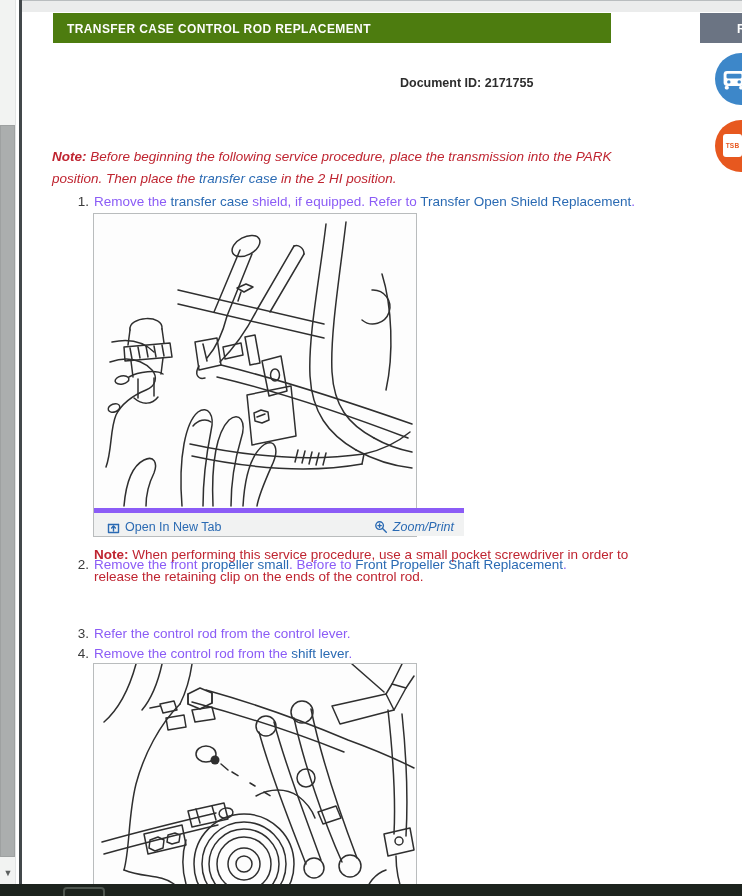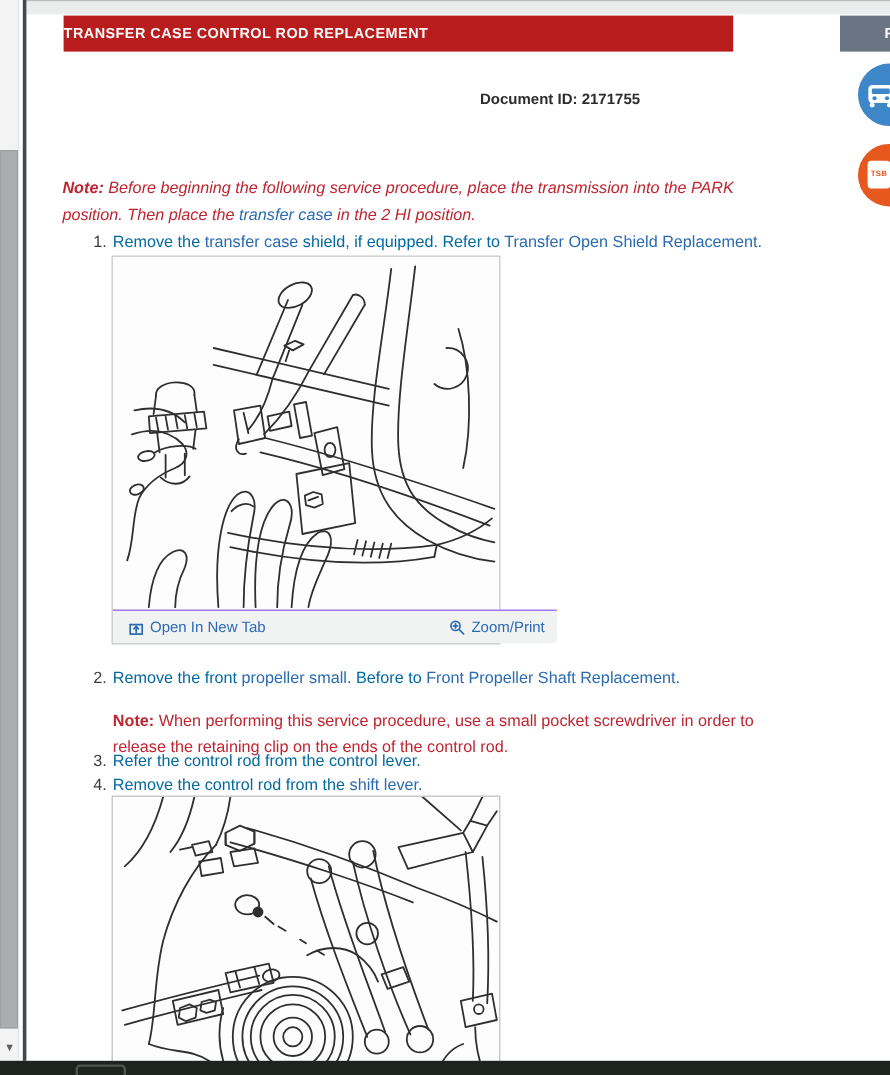--- a/index.html
+++ b/index.html
@@ -14,21 +14,21 @@
 
   
   .vscroll-track{left:0;top:0;width:16px;height:884px;background:#f2f3f2;border-right:1px solid #e3e4e4;box-sizing:border-box;}
   .vscroll-thumb{left:0;top:125px;width:15px;height:732px;background:#abaeae;border:1px solid #9ea1a1;box-sizing:border-box;}
   .vscroll-arrow{left:0;top:864px;width:16px;height:18px;font-size:9px;line-height:18px;text-align:center;color:#5c5f5f;}
 
   
   .divider{left:19px;top:0;width:3px;height:884px;background:#43484b;}
 
   
-  .doc-title-bar{left:53px;top:13px;width:558px;height:30px;background:#b91c1c;line-height:30px;box-sizing:border-box;}
+  .doc-title-bar{left:53px;top:13px;width:558px;height:30px;background:#4d7c0f;line-height:30px;padding-left:14px;box-sizing:border-box;}
   .doc-title-bar span{color:#fdfdfd;font-size:12px;font-weight:bold;letter-spacing:.4px;}
   .related-bar{left:700px;top:13px;width:60px;height:30px;background:#6b7483;line-height:30px;padding-left:21px;box-sizing:border-box;}
   .related-bar span{color:#fdfdfd;font-size:12px;font-weight:bold;letter-spacing:.4px;padding-left:16px;}
 
   .doc-id{left:400px;top:76px;width:278px;text-align:left;font-size:12.5px;font-weight:bold;color:#2d2d2d;}
 
   
   .fab{width:52px;height:52px;border-radius:50%;}
   .fab-blue{left:715px;top:53px;background:#3d87c9;}
   .fab-orange{left:715px;top:120px;background:#e7581f;}
@@ -37,35 +37,35 @@
 
   h1.page-heading{left:52px;top:100px;margin:0;font-size:29px;font-weight:400;color:#46494d;letter-spacing:-.2px;}
 
   .intro-note{left:52px;top:146px;width:594px;margin:0;font-size:13.5px;line-height:22px;font-style:italic;}
 
   .step{left:75px;display:flex;align-items:flex-start;font-size:13.5px;line-height:15px;}
   .step-num{width:14px;text-align:right;margin-right:5px;color:#3b3b3b;flex:none;}
   .step-text{width:575px;}
   .step-note{left:94px;width:560px;font-size:13.5px;line-height:22px;}
 
-  .seg-plain{color:#0369a1;}
+  .seg-plain{color:#8b5cf6;}
   .seg-link{color:#2a6ab3;}
   .seg-note{color:#bf2430;}
   .seg-note-label{color:#bf2430;font-weight:bold;}
 
   
   .figure-box{left:93px;width:324px;border:1px solid #b9bcbd;background:#fff;box-sizing:border-box;}
   .fig1{top:213px;height:324px;}
   .fig2{top:663px;height:240px;overflow:hidden;}
   .figure-canvas{position:relative;width:322px;height:294px;background:#fdfdfd;overflow:hidden;}
   .fig2 .figure-canvas{height:238px;}
-  .figure-toolbar{position:relative;width:370px;height:28px;background:#f1f2f2;border-top:1px solid #8b5cf6;box-sizing:border-box;}
+  .figure-toolbar{position:relative;width:370px;height:28px;background:#f1f2f2;border-top:5px solid #8b5cf6;box-sizing:border-box;}
   .fig-link{position:absolute;top:0;height:28px;line-height:28px;font-size:12.5px;color:#2a6ab3;cursor:pointer;display:flex;align-items:center;gap:5px;}
   .fig-link.left{left:13px;}
-  .fig-link.right{right:10px;}
+  .fig-link.right{right:10px;font-style:italic;}
   .fig-link svg{display:block;}
 
   
   .bottom-bar{left:0;top:884px;width:742px;height:12px;background:#1d231e;z-index:20;}
   .taskbar-button{position:absolute;left:63px;top:3px;width:42px;height:14px;border:2px solid #4e564f;border-radius:4px;box-sizing:border-box;}
 </style>
 </head>
 <body>
 
 <div class="page">
@@ -192,21 +192,21 @@
         </svg>
         <span>Zoom/Print</span>
       </span>
     </div>
   </div>
 
   <div class="abs step" style="top:557px;">
     <span class="step-num">2.</span>
     <span class="step-text"><span class="seg-plain">Remove the front </span><span class="seg-link">propeller small</span><span class="seg-plain">. Before to </span><span class="seg-link">Front Propeller Shaft Replacement</span><span class="seg-plain">.</span></span>
   </div>
-  <div class="abs step-note" style="top:590px;"><span class="seg-note-label">Note: </span><span class="seg-note">When performing this service procedure, use a small pocket screwdriver in order to release the retaining clip on the ends of the control rod.</span></div>
+  <div class="abs step-note" style="top:544px;"><span class="seg-note-label">Note: </span><span class="seg-note">When performing this service procedure, use a small pocket screwdriver in order to release the retaining clip on the ends of the control rod.</span></div>
 
   <div class="abs step" style="top:626px;">
     <span class="step-num">3.</span>
     <span class="step-text"><span class="seg-plain">Refer the control rod from the control lever.</span></span>
   </div>
 
   <div class="abs step" style="top:646px;">
     <span class="step-num">4.</span>
     <span class="step-text"><span class="seg-plain">Remove the control rod from the </span><span class="seg-link">shift lever</span><span class="seg-plain">.</span></span>
   </div>

